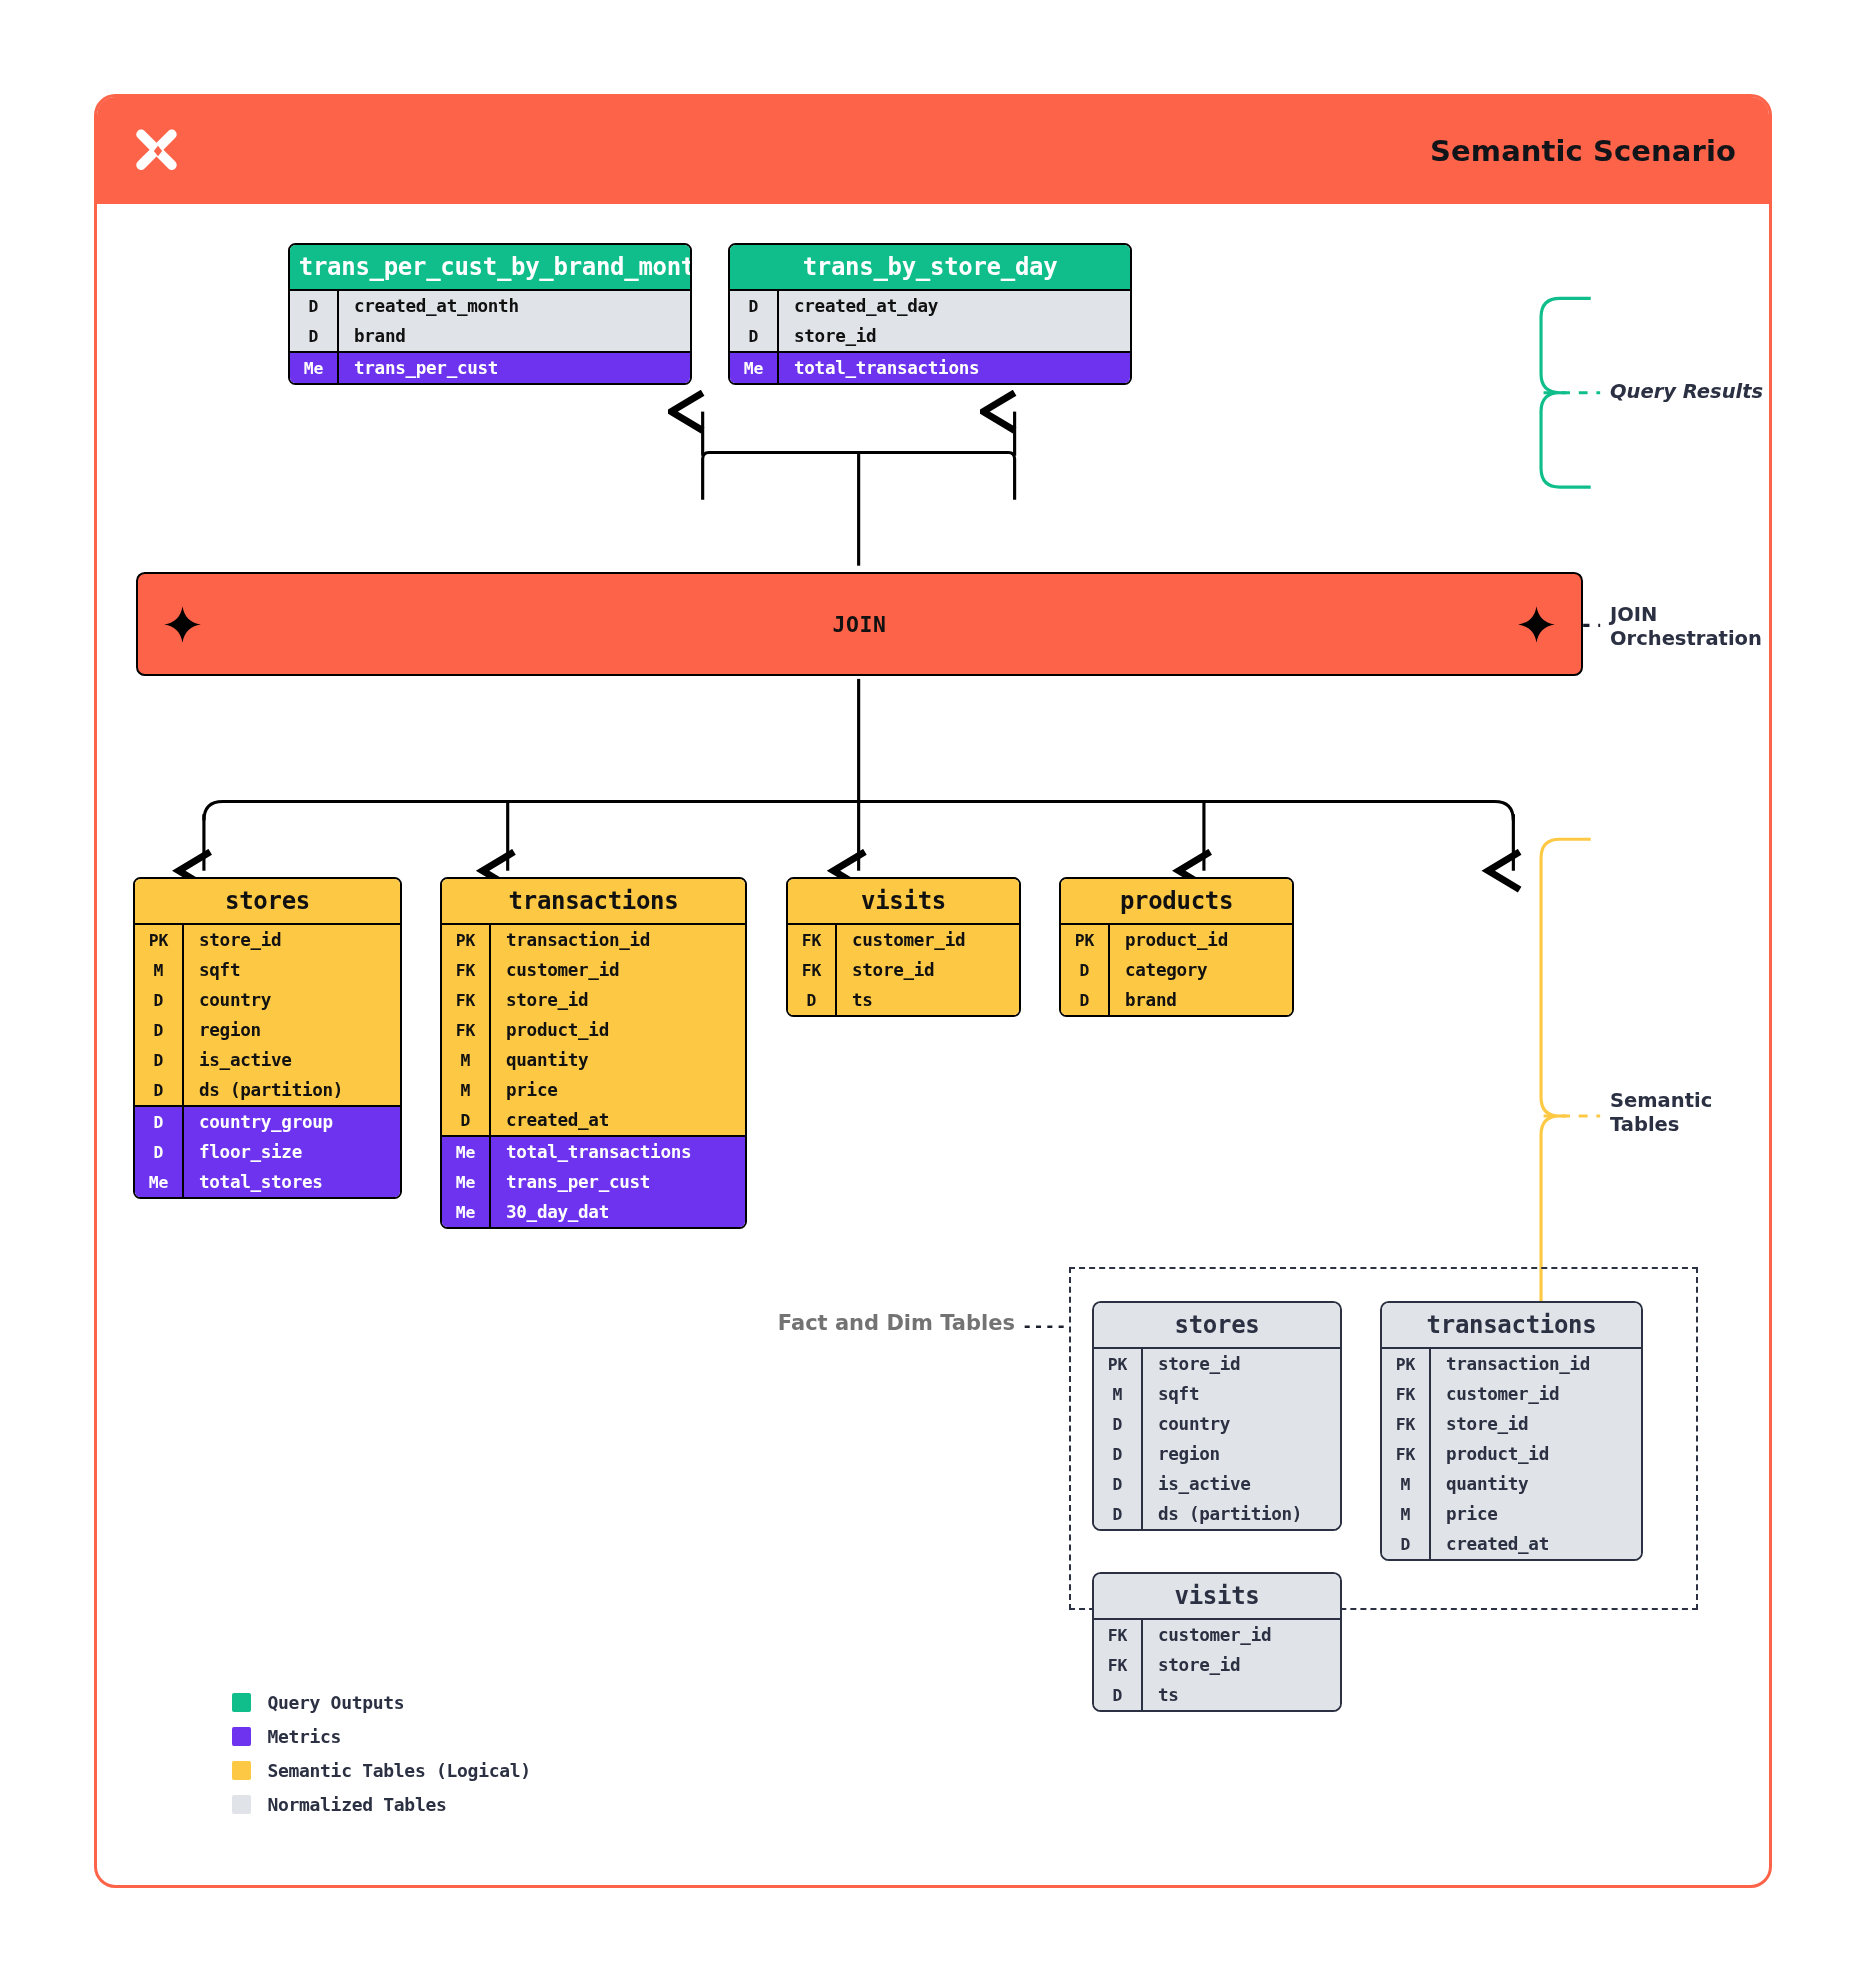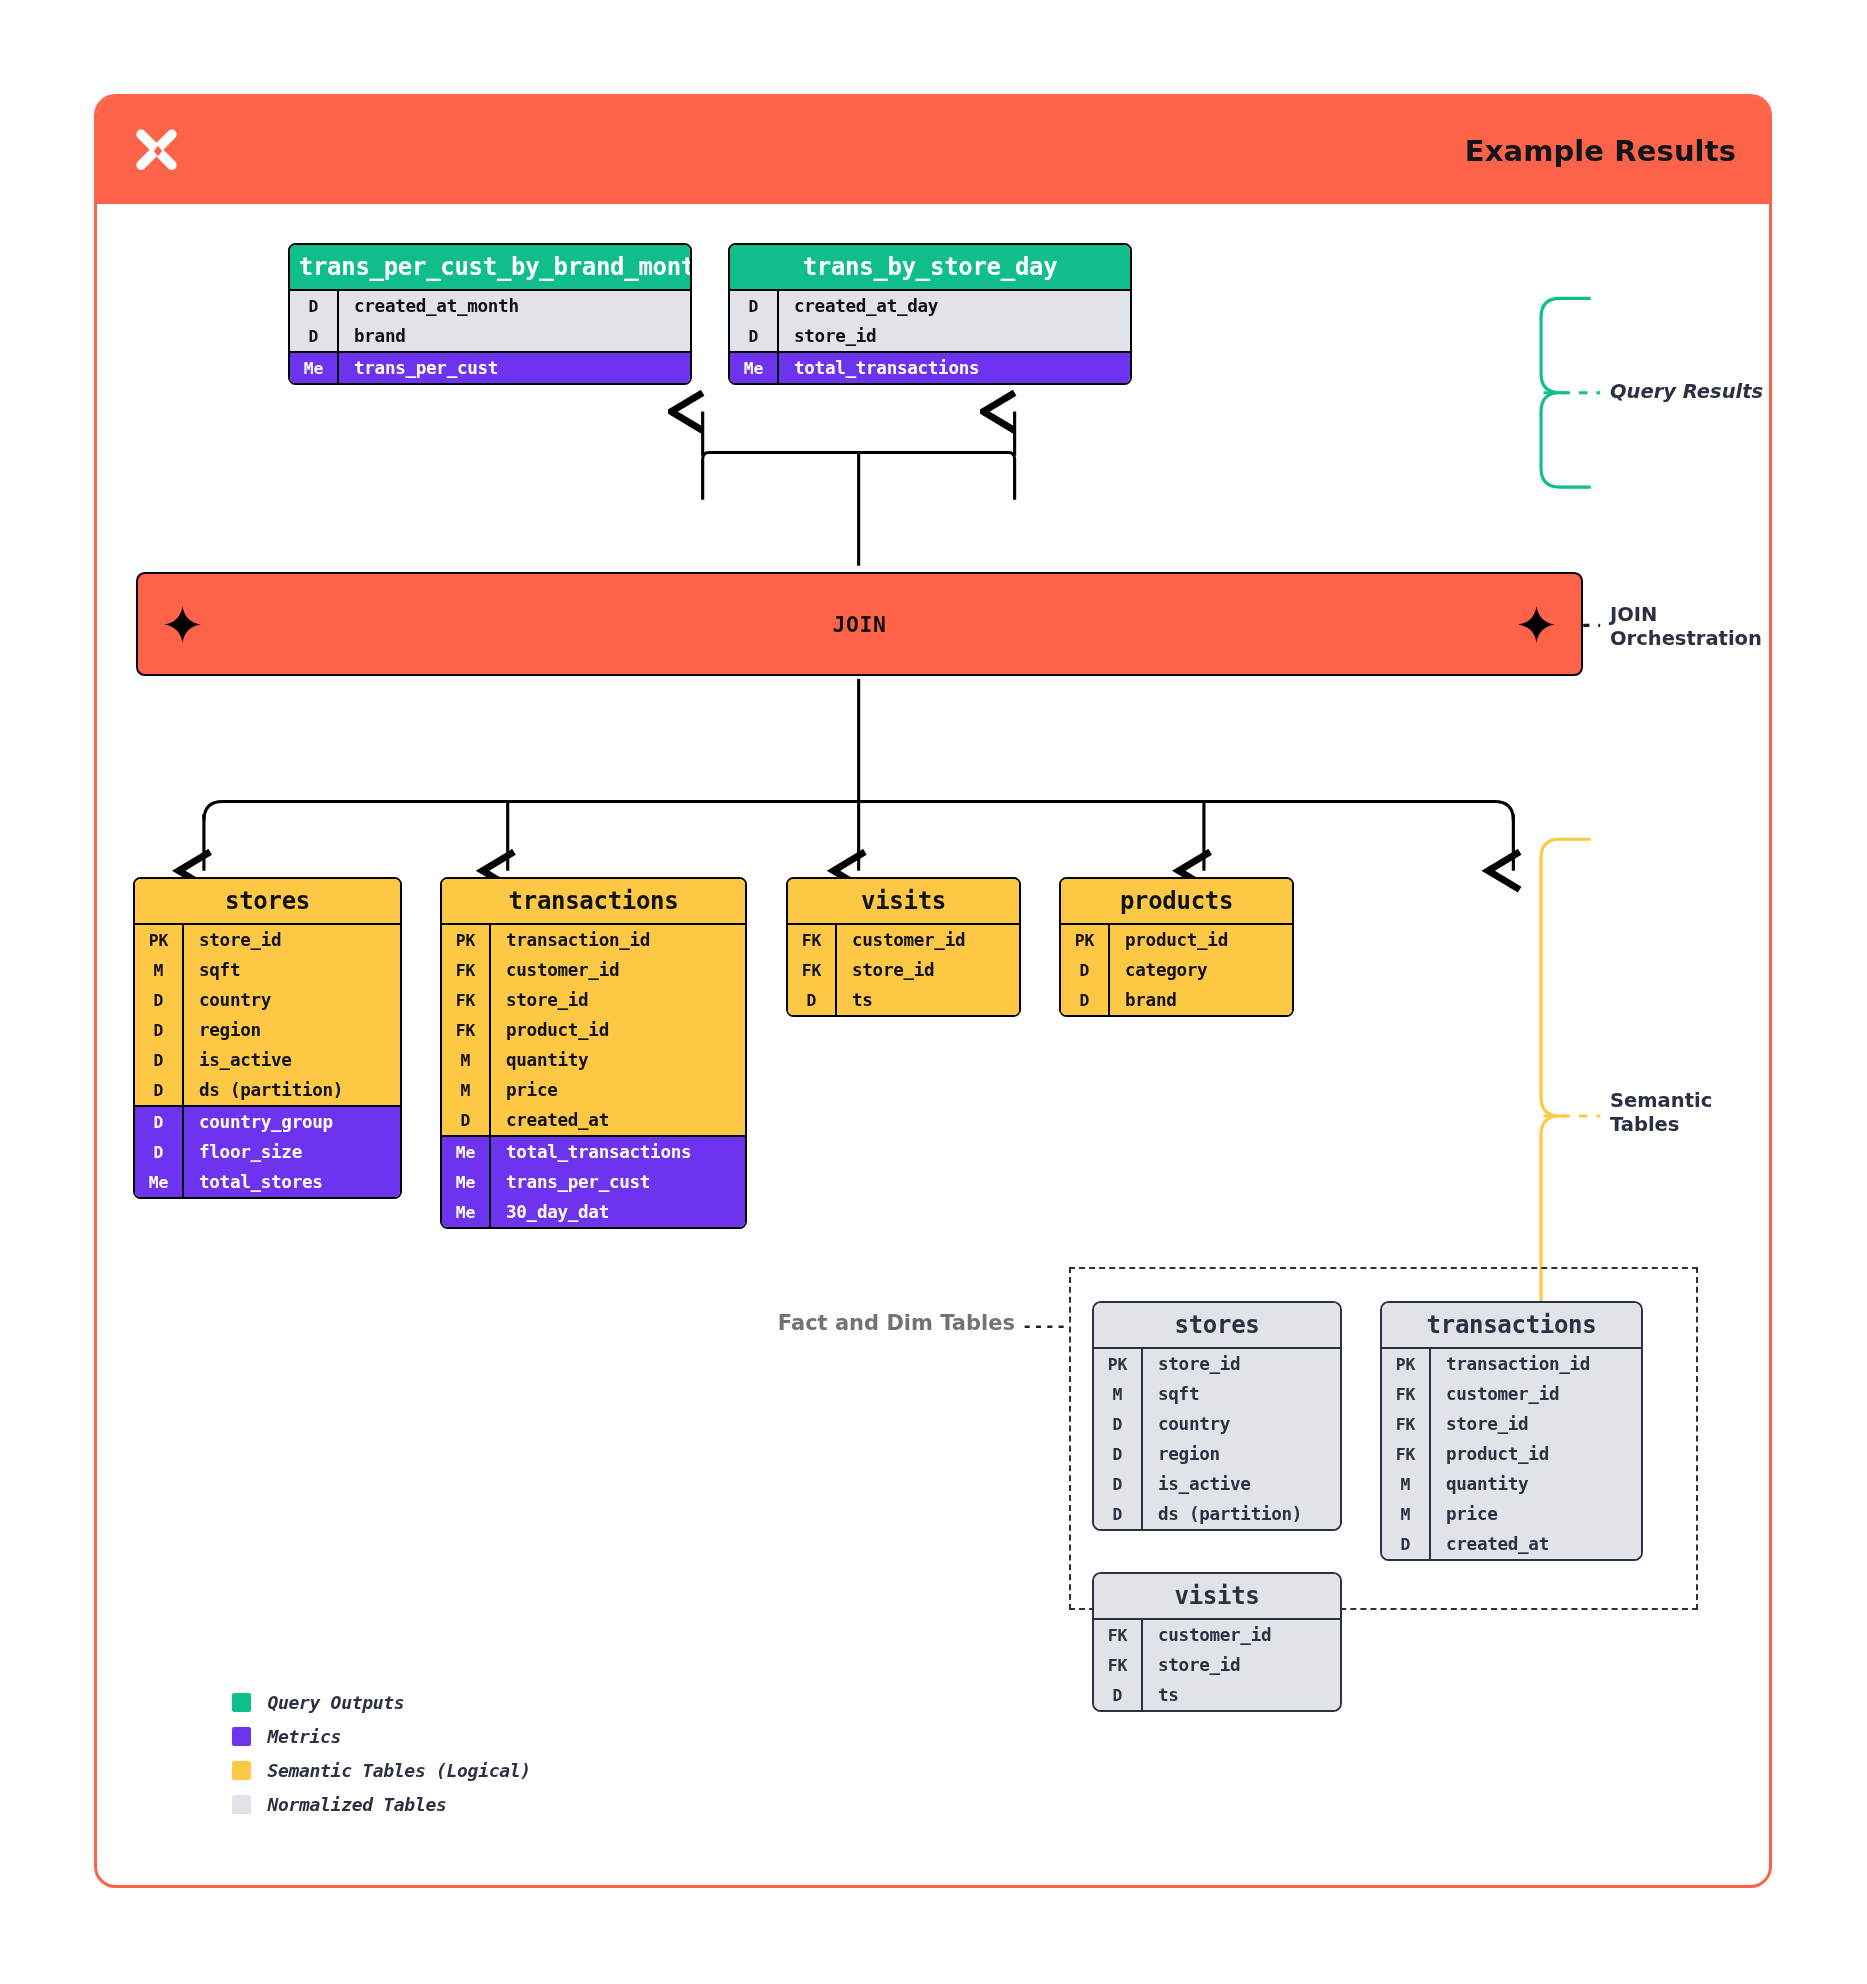--- a/index.html
+++ b/index.html
@@ -85,21 +85,21 @@
     position:absolute;font-family:"DejaVu Sans",sans-serif;font-weight:700;
     font-size:21px;color:#737373;text-align:right;
   }
 
   
   .dashbox{
     position:absolute;border:2.5px dashed #2B3042;box-sizing:border-box;background:transparent;
   }
 
   
-  .legend{position:absolute;font-style:italic;}
+  .legend{position:absolute;}
   .legend-row{display:flex;align-items:center;height:34px;}
   .swatch{width:19px;height:19px;flex:0 0 auto;margin-right:16.4px;border-radius:1.9px;}
   .legend-text{
     font-family:"DejaVu Sans Mono",monospace;font-weight:700;font-size:18px;color:#2B3042;
     letter-spacing:-0.3px;white-space:nowrap;
   }
 </style>
 </head>
 <body>
 
@@ -110,21 +110,21 @@
       <span class="logo">
         <svg viewBox="0 0 100 100" width="52" height="52" aria-hidden="true">
           <g fill="#ffffff">
             <path d="M20 14 C16 18 16 24 20 28 L44 52 L20 76 C16 80 16 86 20 90 C24 94 30 94 34 90 L58 66 L82 90 C86 94 92 94 96 90 C100 86 100 80 96 76 L72 52 L96 28 C100 24 100 18 96 14 C92 10 86 10 82 14 L58 38 L34 14 C30 10 24 10 20 14 Z" transform="translate(-8,-2) scale(0.95)"></path>
           </g>
           <g fill="#FC6348">
             <path d="M50 40 L58 50 L50 60 L42 50 Z"></path>
           </g>
         </svg>
       </span>
-      <span class="header-title">Example Results</span>
+      <span class="header-title">Semantic Scenario</span>
     </div>
 
     <svg class="wires" viewBox="0 0 2668 2852">
       <defs>
         <marker id="arrUp" markerWidth="14" markerHeight="14" refX="7" refY="11" orient="auto">
           <path d="M1,11 L7,1 L13,11" fill="none" stroke="#000" stroke-width="2.2"></path>
         </marker>
         <marker id="arrDn" markerWidth="14" markerHeight="14" refX="7" refY="3" orient="auto">
           <path d="M1,1 L7,11 L13,1" fill="none" stroke="#000" stroke-width="2.2"></path>
         </marker>

